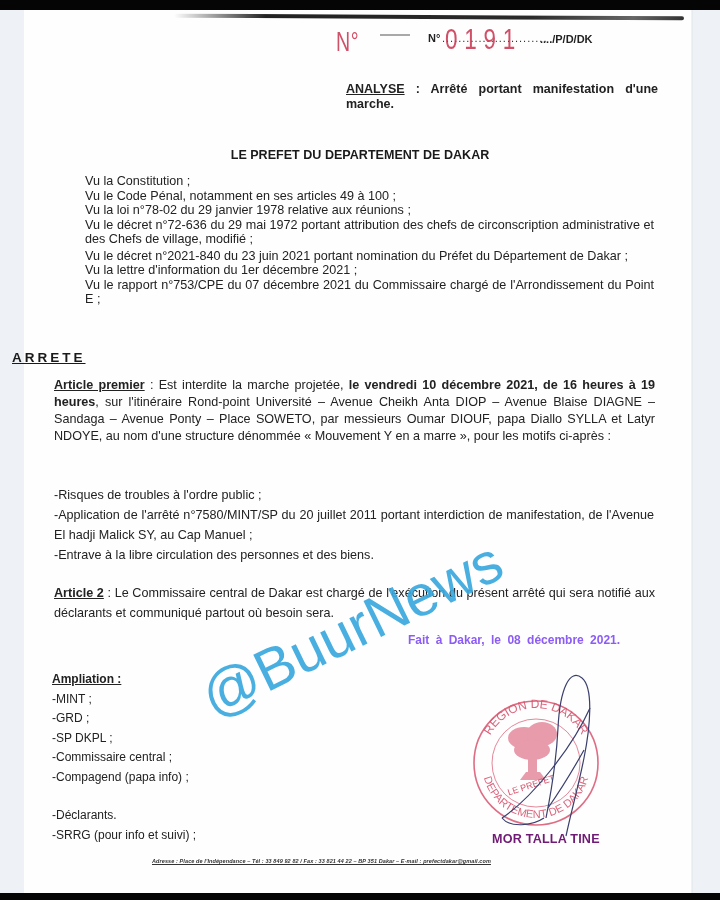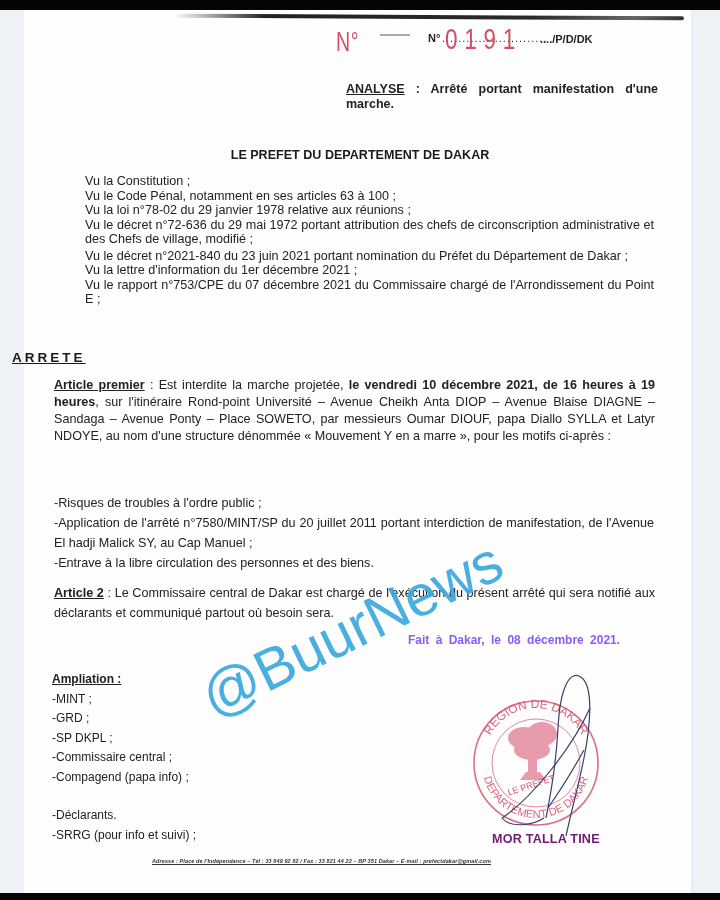--- a/index.html
+++ b/index.html
@@ -50,21 +50,21 @@
   .vu div { text-align:justify; text-align-last:left;margin-left:31px; }
   .arrete-title {
     position:absolute; left:12px; width:720px; top:350px; text-align:left; font-size:13.5px;
     font-weight:bold; letter-spacing:3px; text-decoration:underline; color:#1a1a1a;
   }
   .art1 {
     position:absolute; left:54px; top:377px; width:601px; font-size:12.6px; line-height:17px;
     text-align:justify; color:#222;
   }
   .motifs {
-    position:absolute; left:54px; top:485px; width:612px; font-size:12.6px; line-height:20px; color:#222;margin-top:8px;
+    position:absolute; left:54px; top:485px; width:612px; font-size:12.6px; line-height:20px; color:#222;
   }
   .art2 {
     position:absolute; left:54px; top:583px; width:601px; font-size:12.6px; line-height:20px;
     text-align:justify; text-align-last:left; color:#222;
   }
   .b { font-weight:bold; }
   .fait {
     position:absolute; left:408px; top:633px; font-size:12px; font-weight:bold; word-spacing:3px; color:#8b5cf6;
   }
   .ampliation {
@@ -106,21 +106,21 @@
 </div>
 
 <div class="analyse">
   <span class="u">ANALYSE</span><span> : </span><span>Arrêté portant manifestation d'une marche.</span>
 </div>
 
 <div class="title">LE PREFET DU DEPARTEMENT DE DAKAR</div>
 
 <div class="vu">
   <div>Vu la Constitution ;</div>
-  <div>Vu le Code Pénal, notamment en ses articles 63 à 100 ;</div>
+  <div>Vu le Code Pénal, notamment en ses articles 49 à 100 ;</div>
   <div>Vu la loi n°78-02 du 29 janvier 1978 relative aux réunions ;</div>
   <div style="margin-bottom:2px;">Vu le décret n°72-636 du 29 mai 1972 portant attribution des chefs de circonscription administrative et des Chefs de village, modifié ;</div>
   <div>Vu le décret n°2021-840 du 23 juin 2021 portant nomination du Préfet du Département de Dakar ;</div>
   <div>Vu la lettre d'information du 1er décembre 2021 ;</div>
   <div>Vu le rapport n°753/CPE du 07 décembre 2021 du Commissaire chargé de l'Arrondissement du Point E ;</div>
 </div>
 
 <div class="arrete-title">ARRETE</div>
 
 <div class="art1">

